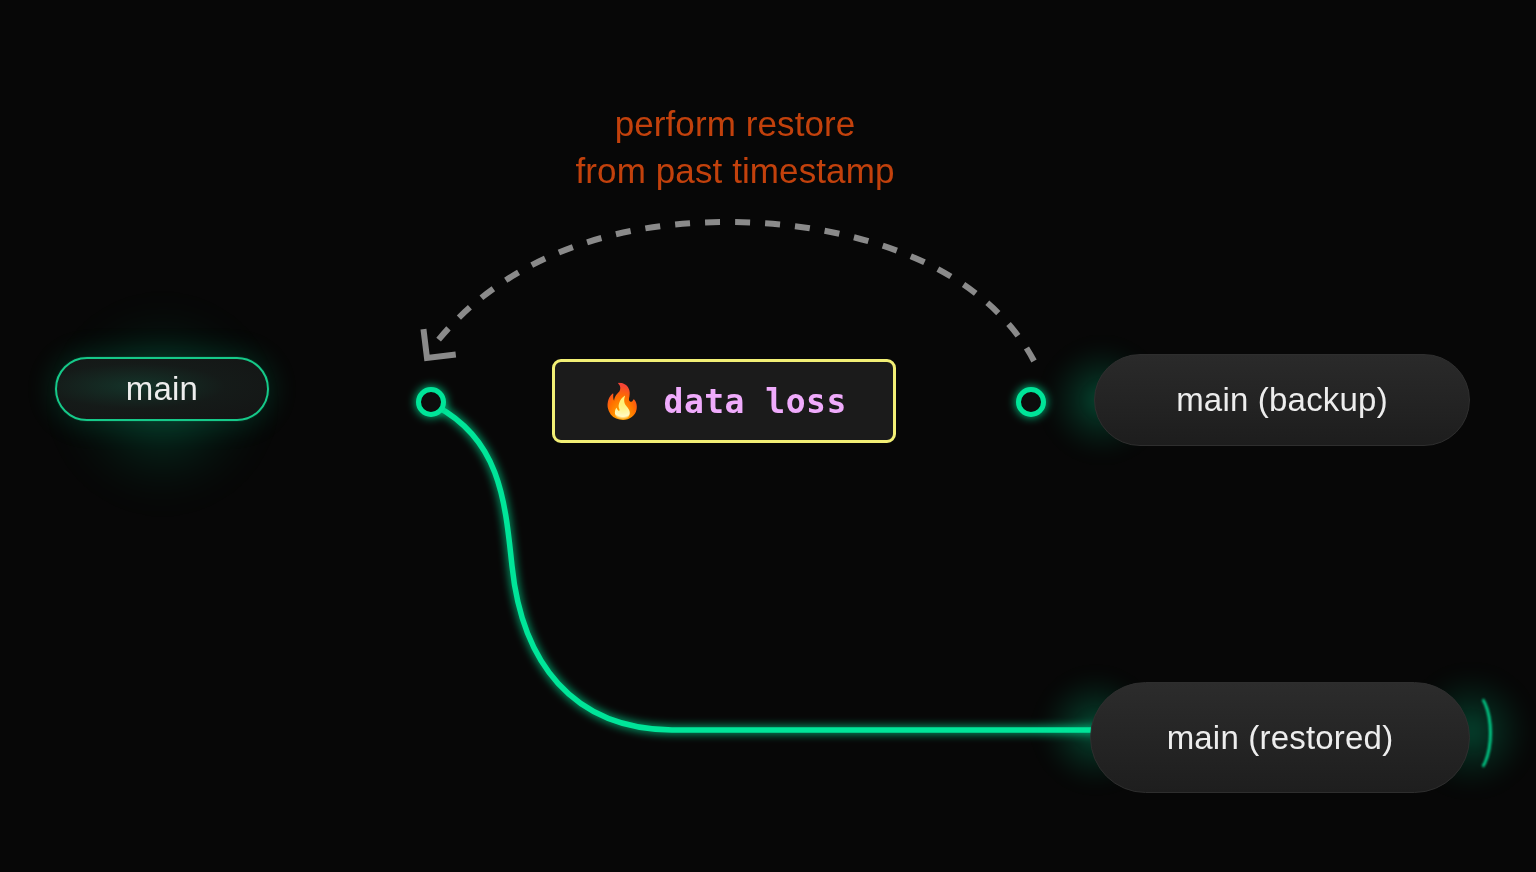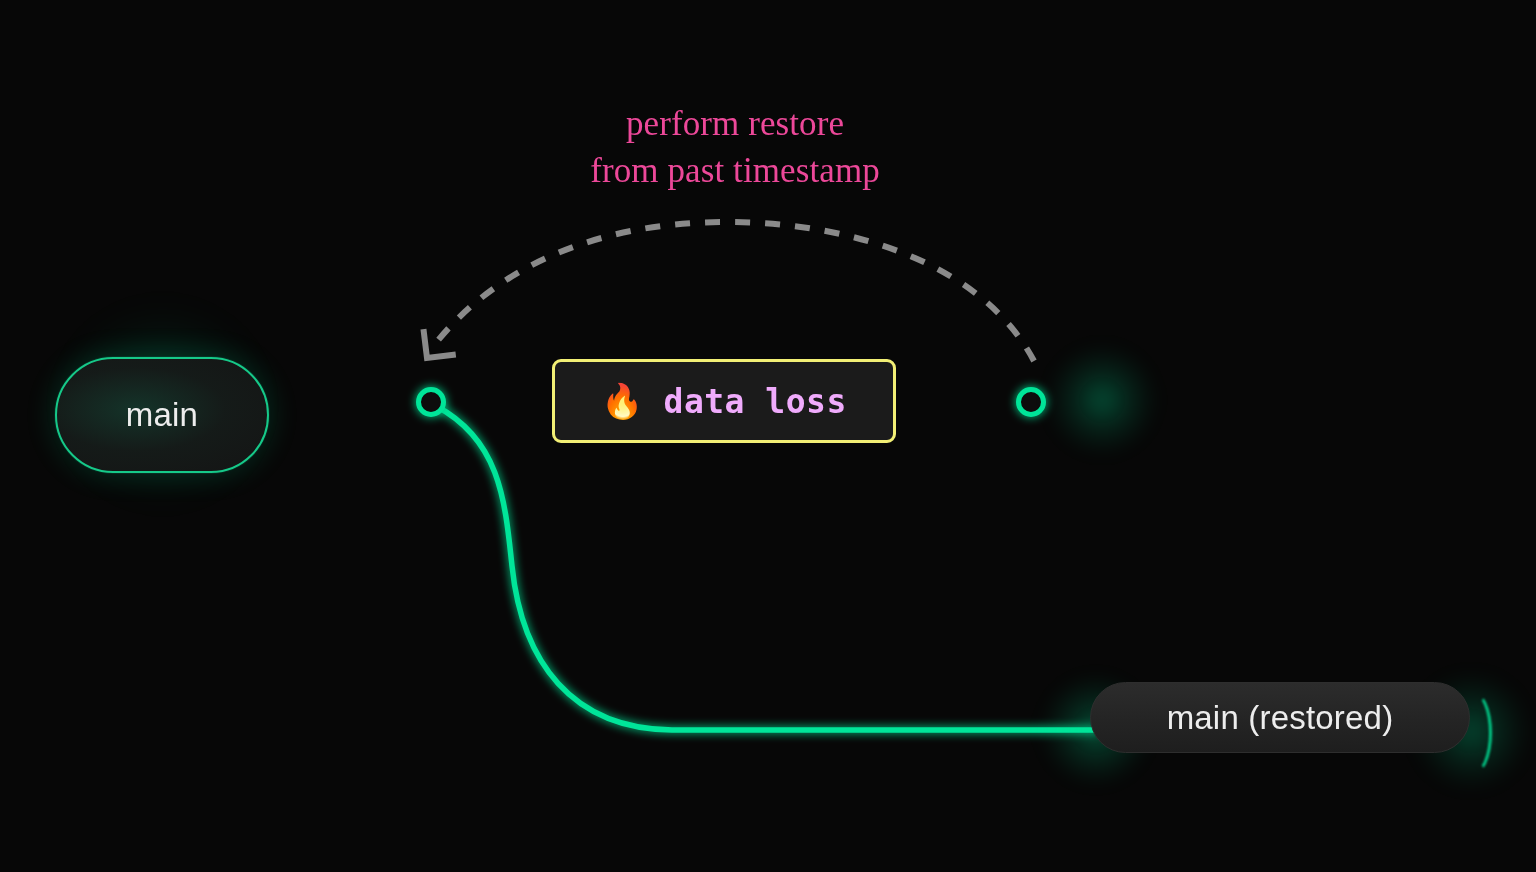--- a/index.html
+++ b/index.html
@@ -23,27 +23,26 @@
     pointer-events: none;
   }
 
   
   .caption {
     position: absolute;
     left: 0;
     top: 100px;
     width: 1470px;
     text-align: center;
-    color: #ec4899;
+    color: #c2410c;
     font-size: 35px;
     line-height: 47px;
     font-weight: 400;
     letter-spacing: 0.1px;
     white-space: pre-line;
-    font-family: Liberation Serif, serif;
   }
 
   
   .node {
     position: absolute;
     display: flex;
     align-items: center;
     justify-content: center;
     box-sizing: border-box;
     border-radius: 999px;
@@ -52,21 +51,21 @@
     font-weight: 400;
     letter-spacing: 0.2px;
     white-space: nowrap;
   }
 
   
   #node-main {
     left: 55px;
     top: 357px;
     width: 214px;
-    height: 116px;
+    height: 64px;
     border: 2px solid #16c989;
     background:
       radial-gradient(ellipse at 38% 45%, rgba(16,120,86,0.30) 0%, rgba(12,60,44,0.12) 48%, rgba(20,20,20,0.95) 100%),
       #161616;
     box-shadow:
       0 0 0 1px rgba(22,201,137,0.10),
       0 0 26px 6px rgba(0,229,153,0.12);
     z-index: 6;
   }
   #node-main-glow {
@@ -89,21 +88,21 @@
     width: 376px;
     height: 92px;
     border: 1px solid #2e2e2e;
     background: linear-gradient(180deg, #2a2a2a 0%, #232323 55%, #1d1d1d 100%);
     z-index: 6;
   }
   #node-restored {
     left: 1090px;
     top: 682px;
     width: 380px;
-    height: 71px;
+    height: 111px;
     border: 1px solid #2e2e2e;
     background: linear-gradient(180deg, #2c2c2c 0%, #242424 55%, #1e1e1e 100%);
     z-index: 6;
   }
 
   
   .halo {
     position: absolute;
     border-radius: 50%;
     pointer-events: none;
@@ -220,20 +219,23 @@
     <circle cx="1031" cy="402" r="12.5" fill="#0a0a0a" stroke="#00E599" stroke-width="5" filter="url(#greenGlow)"></circle>
   </svg>
 
   <div class="caption">perform restore
 from past timestamp</div>
 
   <div class="node" id="node-main">
     <span>main</span>
   </div>
 
+  <div class="node" id="node-backup">
+    <span>main (backup)</span>
+  </div>
 
   <div class="node" id="node-restored">
     <span>main (restored)</span>
   </div>
 
   <div id="node-dataloss">
     <span id="dataloss-emoji">🔥</span>
     <span id="dataloss-label">data loss</span>
   </div>
 

